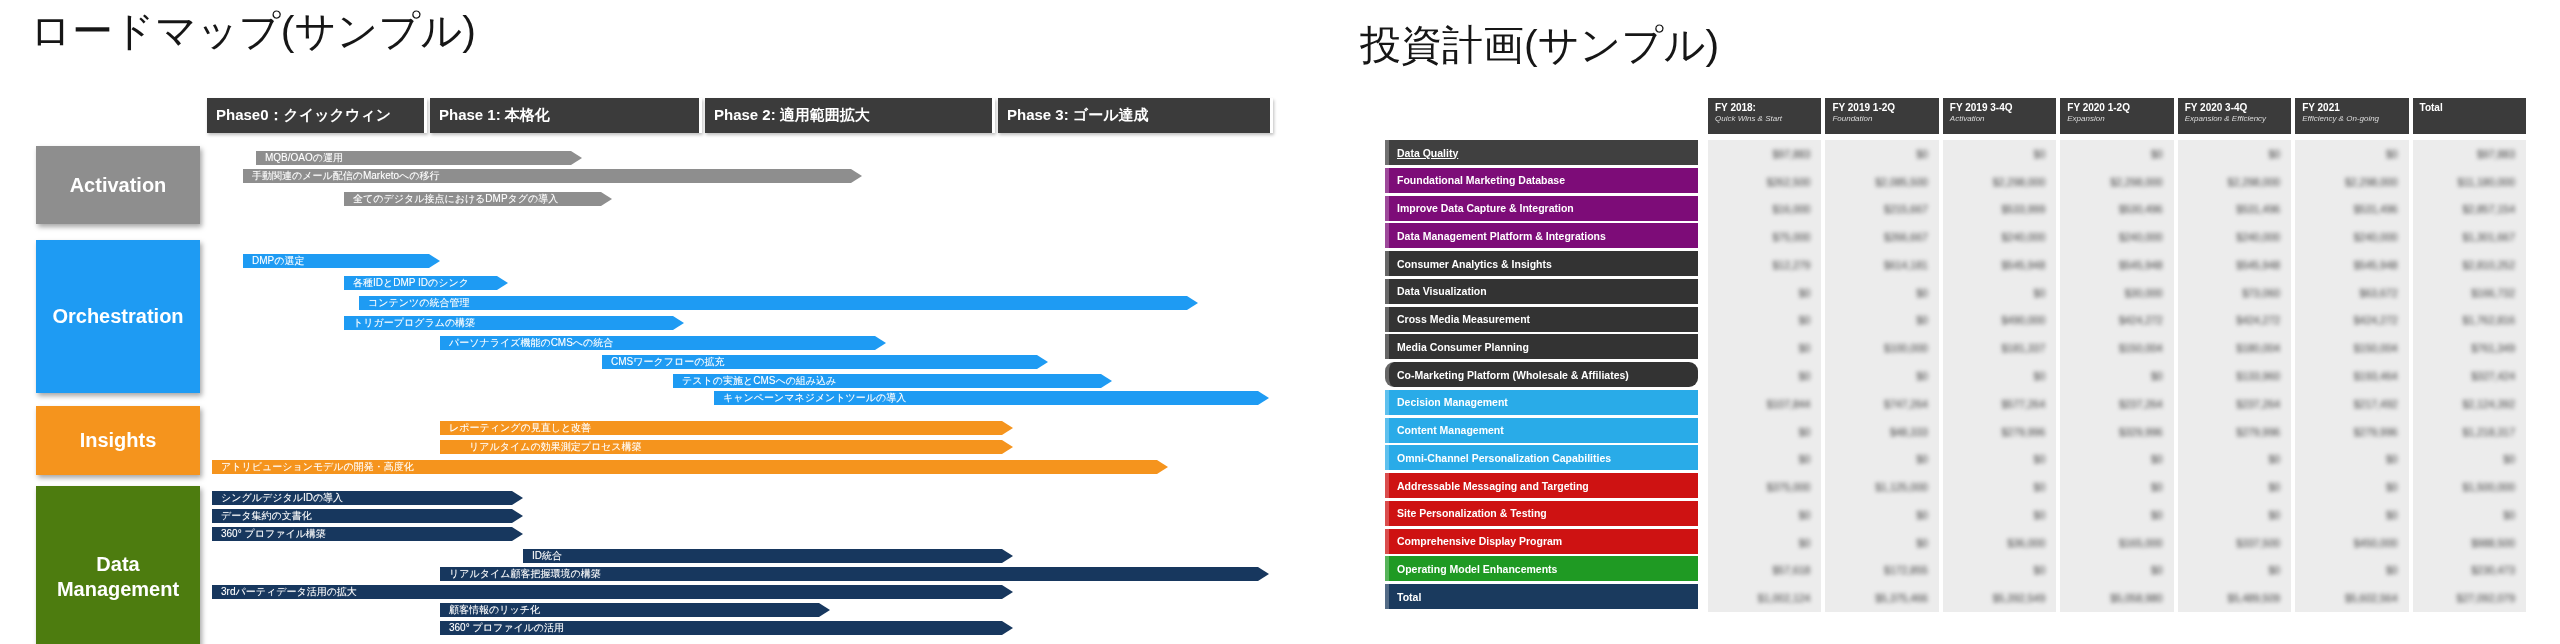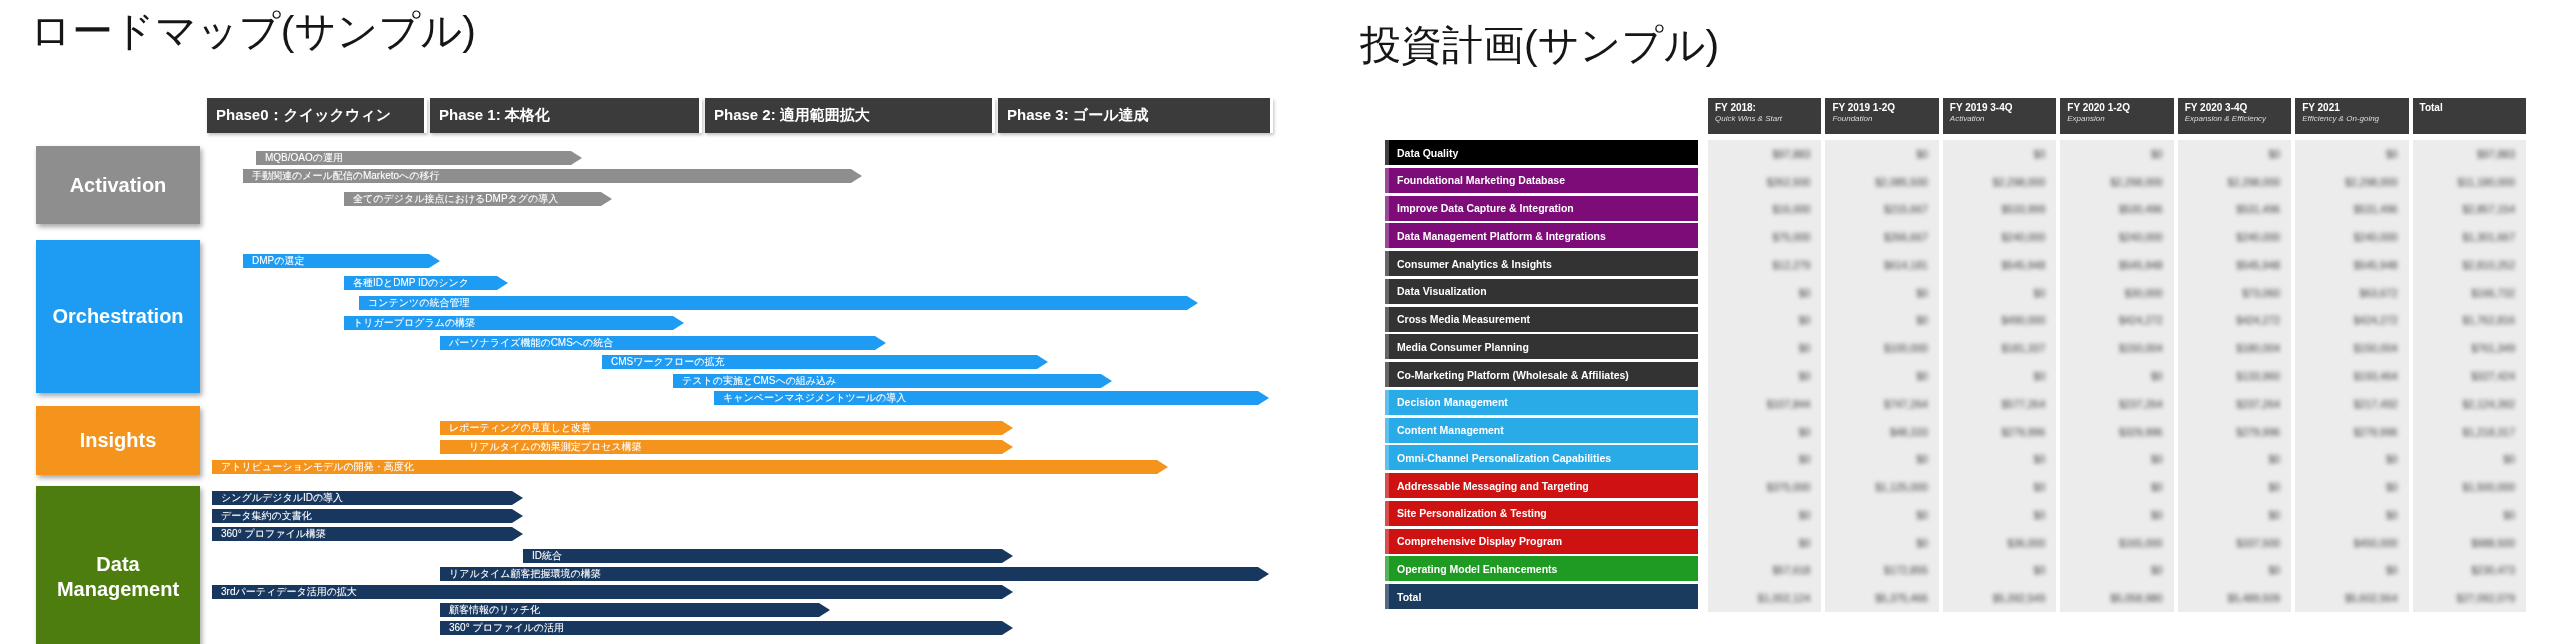--- a/index.html
+++ b/index.html
@@ -105,29 +105,29 @@
         <div class="inv-header-cell">
           <div class="fy">FY 2021</div>
           <div class="sub">Efficiency &amp; On-going</div>
         </div>
         <div class="inv-header-cell">
           <div class="fy">Total</div>
           <div class="sub"></div>
         </div>
       </div>
     <div id="inv-labels">
-        <div class="row-label" style="top: 140px; height: 25px; background: #000000;">Data Quality</div>
+        <div class="row-label" style="top: 140px; height: 25px; background: #404040; text-decoration: underline;">Data Quality</div>
         <div class="row-label" style="top: 167.76px; height: 25px; background: rgb(125, 12, 120);">Foundational Marketing Database</div>
         <div class="row-label" style="top: 195.52px; height: 25px; background: rgb(125, 12, 120);">Improve Data Capture &amp; Integration</div>
         <div class="row-label" style="top: 223.28px; height: 25px; background: rgb(125, 12, 120);">Data Management Platform &amp; Integrations</div>
         <div class="row-label" style="top: 251.04px; height: 25px; background: rgb(51, 51, 51);">Consumer Analytics &amp; Insights</div>
         <div class="row-label" style="top: 278.8px; height: 25px; background: rgb(51, 51, 51);">Data Visualization</div>
         <div class="row-label" style="top: 306.56px; height: 25px; background: rgb(51, 51, 51);">Cross Media Measurement</div>
         <div class="row-label" style="top: 334.32px; height: 25px; background: rgb(51, 51, 51);">Media Consumer Planning</div>
-        <div class="row-label" style="top: 362.08px; height: 25px; background: rgb(51, 51, 51);">Co-Marketing Platform (Wholesale &amp; Affiliates)</div>
+        <div class="row-label" style="top: 362.08px; height: 25px; background: rgb(51, 51, 51); border-radius: 9px;">Co-Marketing Platform (Wholesale &amp; Affiliates)</div>
         <div class="row-label" style="top: 389.84px; height: 25px; background: rgb(41, 171, 232);">Decision Management</div>
         <div class="row-label" style="top: 417.6px; height: 25px; background: rgb(41, 171, 232); padding-left: 8px;">Content Management</div>
         <div class="row-label" style="top: 445.36px; height: 25px; background: rgb(41, 171, 232);">Omni-Channel Personalization Capabilities</div>
         <div class="row-label" style="top: 473.12px; height: 25px; background: rgb(206, 18, 18);">Addressable Messaging and Targeting</div>
         <div class="row-label" style="top: 500.88px; height: 25px; background: rgb(206, 18, 18);">Site Personalization &amp; Testing</div>
         <div class="row-label" style="top: 528.64px; height: 25px; background: rgb(206, 18, 18);">Comprehensive Display Program</div>
         <div class="row-label" style="top: 556.4px; height: 25px; background: rgb(31, 154, 35);">Operating Model Enhancements</div>
         <div class="row-label" style="top: 584.16px; height: 25px; background: rgb(26, 58, 94);">Total</div>
       </div>
     <div class="inv-values" id="inv-values">

